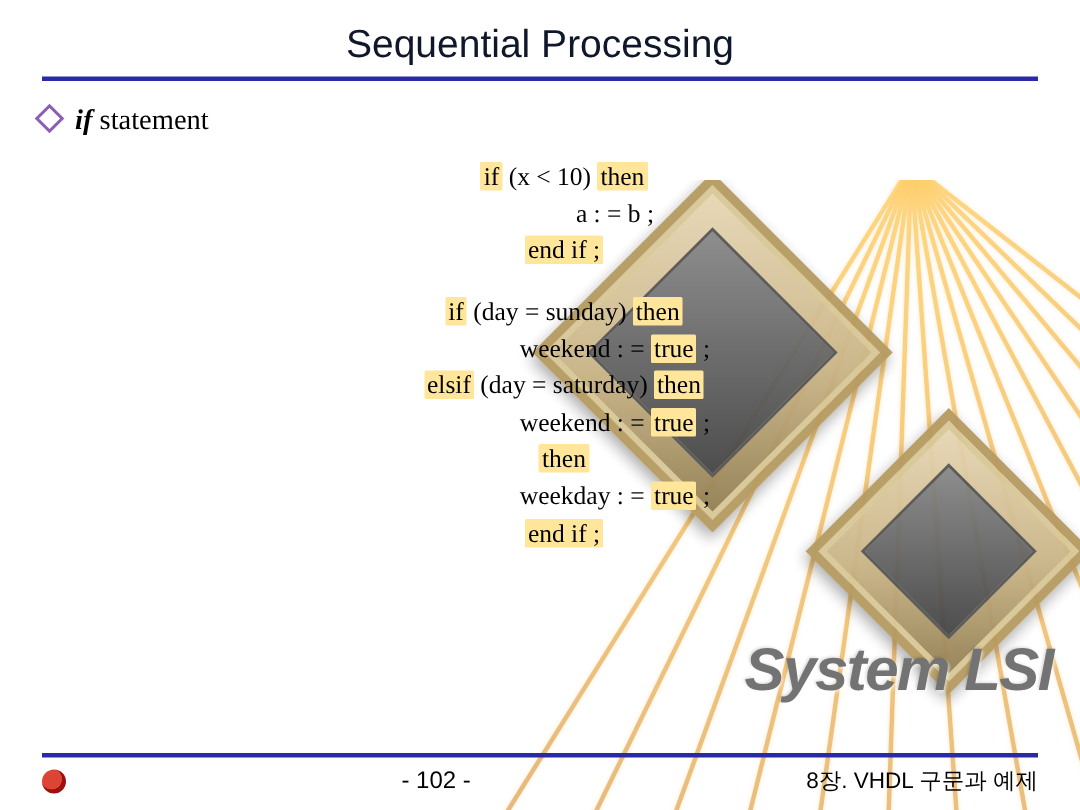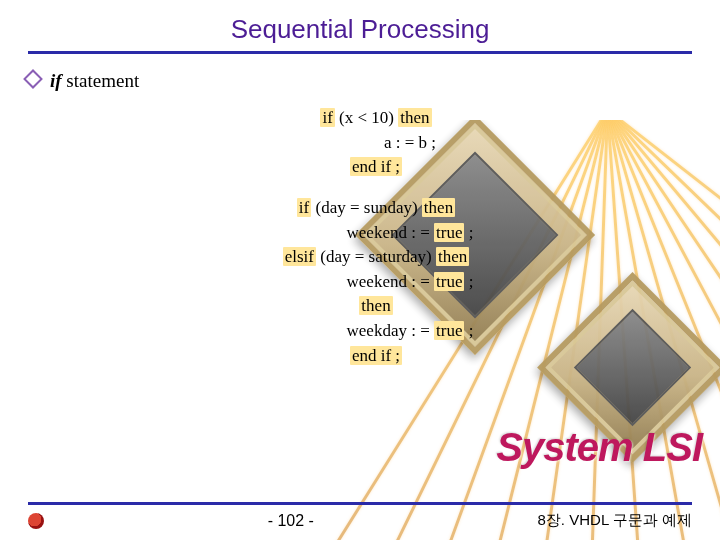--- a/index.html
+++ b/index.html
@@ -54,30 +54,30 @@
   .chip.c1 { right: 160px; top: 30px; width: 170px; height: 170px; opacity: 0.95; }
   .chip.c2 { right: 20px; top: 180px; opacity: 0.95; }
   .logo-text {
     position: absolute;
     right: 18px;
     bottom: 70px;
     font-family: Arial, sans-serif;
     font-size: 40px;
     font-weight: 700;
     font-style: italic;
-    color: #be185d;
+    color: #737373;
     text-shadow: 1px 1px 2px rgba(255,255,255,0.6), -1px -1px 2px rgba(0,0,0,0.15);
     letter-spacing: -1px;
   }
   .content { position: relative; z-index: 1; padding: 14px 28px 0 28px; }
   .title {
     text-align: center;
     font-family: Arial, sans-serif;
     font-size: 26px;
-    color: #4c1d95;
+    color: #0f172a;
     margin-bottom: 6px;
   }
   .rule {
     height: 3px;
     background: #2a2aa8;
     margin: 0 0 16px 0;
   }
   .bullet-row {
     display: flex;
     align-items: flex-start;

